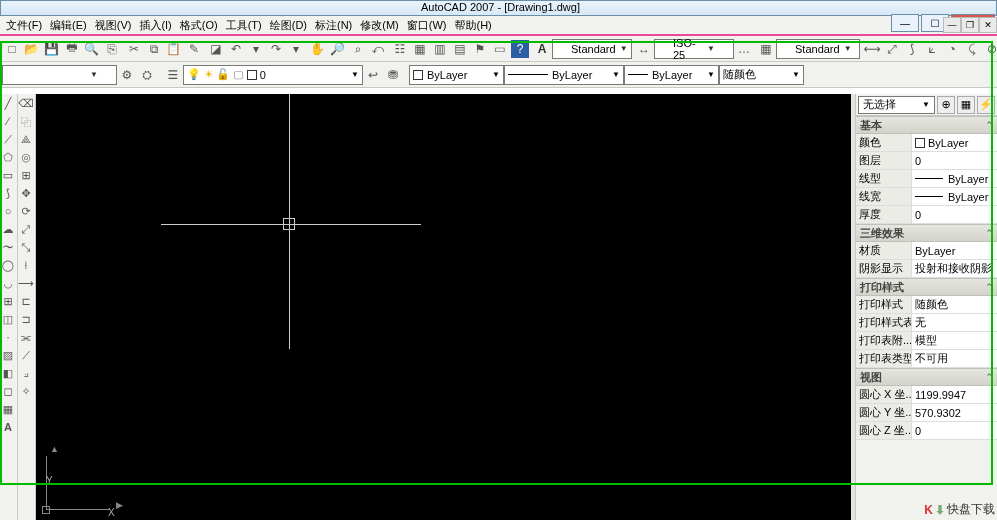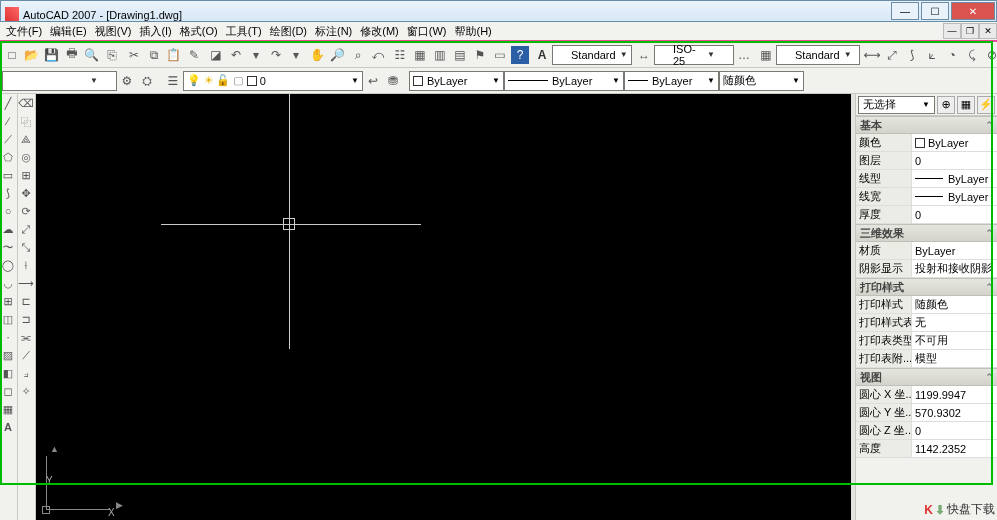--- a/index.html
+++ b/index.html
@@ -1,19 +1,19 @@
 <!DOCTYPE html>
 <html><head>
 <meta charset="utf-8">
 <style>
 * { margin:0; padding:0; box-sizing:border-box; font-family:"Microsoft YaHei",SimSun,Tahoma,sans-serif; }
 body { width:997px; height:520px; background:#fff; overflow:hidden; position:relative; }
 
 
-.titlebar { height:22px; background:linear-gradient(#eaf3fb,#d7e8f7); border:1px solid #6b8ea8; display:flex; align-items:flex-end; font-size:11px; padding-left:4px; }
+.titlebar { height:16px; background:linear-gradient(#eaf3fb,#d7e8f7); border:1px solid #6b8ea8; display:flex; align-items:center; font-size:11px; padding-left:4px;flex-direction:column; }
 .titlebar .icon { width:14px; height:14px; background:linear-gradient(45deg,#d33,#f66); margin-right:4px; }
 .titlebar .win-ctrl { margin-left:auto; display:flex; }
 .titlebar .win-ctrl div { height:18px; width:28px; border:1px solid #6b8ea8; margin:1px 1px; display:flex; align-items:center; justify-content:center; font-size:10px; background:#e9f2fb; cursor:pointer; }
 .titlebar .win-ctrl .close { background:#d9534f; color:#fff; width:44px; }
 
 
 .menubar { height:20px; background:#f2f2ee; display:flex; align-items:center; font-size:11px; border-bottom:2px solid #ec4899; padding-left:2px; }
 .menubar span { padding:1px 4px; cursor:pointer; }
 .menubar .cluster { margin-left:auto; display:flex; gap:0; }
 .menubar .cluster div { width:18px; height:16px; border:1px solid #bbb; background:#eaeaea; font-size:9px; display:flex; align-items:center; justify-content:center; cursor:pointer; }
@@ -373,29 +373,29 @@
           <span>随颜色</span>
         </div>
       </div>
     <div class="row">
         <div class="k">打印样式表</div>
         <div class="v">
           <span>无</span>
         </div>
       </div>
     <div class="row">
+        <div class="k">打印表附...</div>
+        <div class="v">
+          <span>模型</span>
+        </div>
+      </div>
+    <div class="row">
         <div class="k">打印表类型</div>
         <div class="v">
           <span>不可用</span>
-        </div>
-      </div>
-    <div class="row">
-        <div class="k">打印表附...</div>
-        <div class="v">
-          <span>模型</span>
         </div>
       </div>
 
     <div class="cat">
         <span>视图</span>
         <span class="chev">⌃</span>
       </div>
     <div class="row">
         <div class="k">圆心 X 坐...</div>
         <div class="v">
@@ -405,26 +405,20 @@
     <div class="row">
         <div class="k">圆心 Y 坐...</div>
         <div class="v">
           <span>570.9302</span>
         </div>
       </div>
     <div class="row">
         <div class="k">圆心 Z 坐...</div>
         <div class="v">
           <span>0</span>
-        </div>
-      </div>
-    <div class="row">
-        <div class="k">高度</div>
-        <div class="v">
-          <span>1142.2352</span>
         </div>
       </div>
   </div>
 </div>
 
 <div class="watermark">
   <span class="r">K</span>
     <span class="g">⬇</span>
     <span>快盘下载</span>
 </div>

